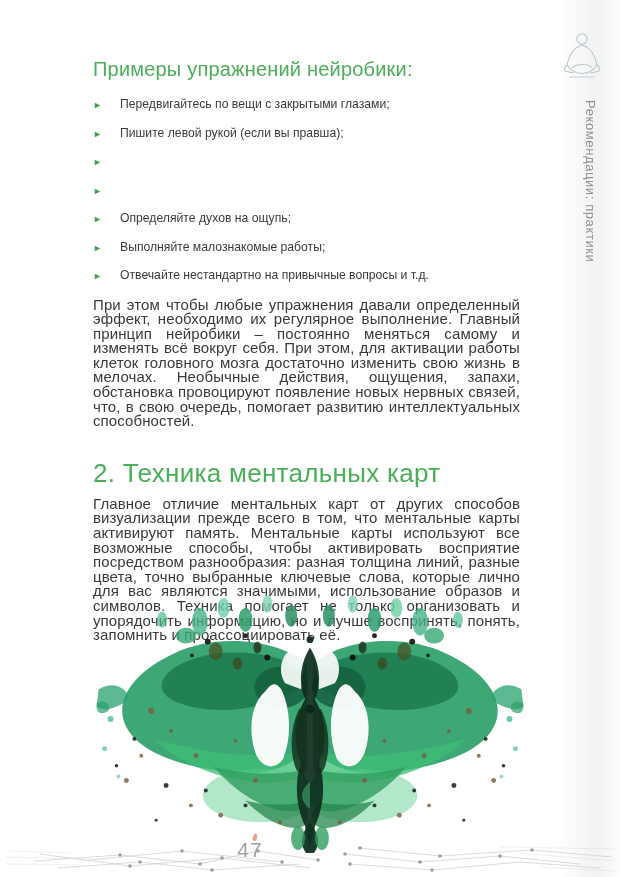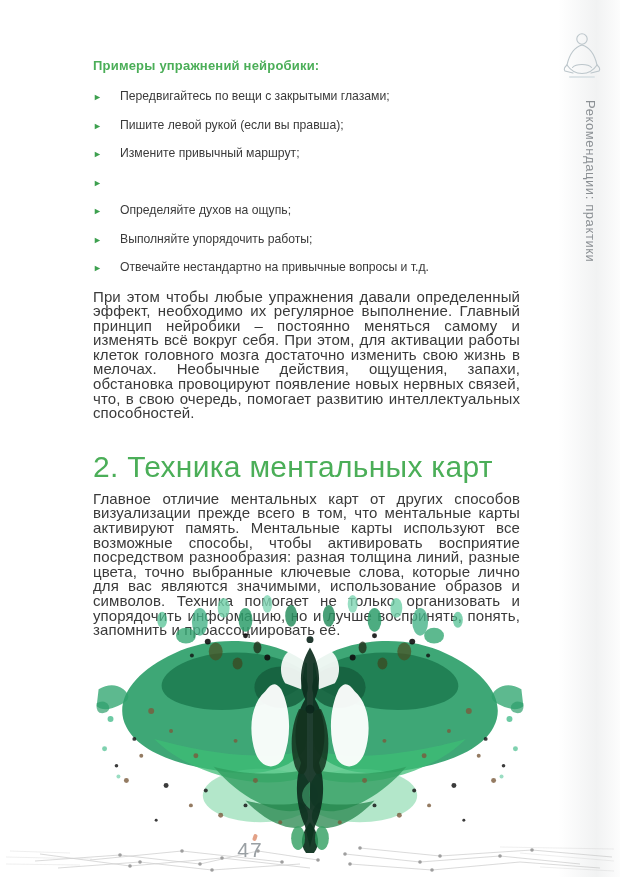--- a/index.html
+++ b/index.html
@@ -8,38 +8,38 @@
     font-family:"Liberation Sans","DejaVu Sans",sans-serif;color:#3d3d3d;
   }
   
   .edge-shade{
     position:absolute;top:0;right:0;width:62px;height:100%;
     background:linear-gradient(to right, rgba(0,0,0,0) 0%, rgba(120,130,134,0.10) 62%, rgba(120,130,134,0.02) 100%);
     pointer-events:none;
   }
   .content{position:absolute;left:93px;top:58px;width:427px;}
   .sec-title{
-    color:#4bae58;font-size:13px;font-weight:700;letter-spacing:.2px;
+    color:#4bae58;font-size:20px;font-weight:400;letter-spacing:.2px;
     margin:0 0 17px 0;
   }
   ul.neuro-list{list-style:none;margin:0;padding:0;}
   ul.neuro-list li{
     display:flex;align-items:flex-start;margin:0 0 15.5px 0;
     font-size:12.2px;color:#3a3a3a;line-height:12.5px;
   }
   .bullet{
     color:#3da04f;font-size:9px;line-height:12px;width:27px;flex:0 0 27px;
     margin-top:1px;
   }
   .para{
     font-size:15px;line-height:14.6px;text-align:justify;color:#3a3a3a;
     margin:9px 0 0 0;letter-spacing:.1px;
   }
   .h2-title{
-    color:#4bae58;font-size:30px;font-weight:400;letter-spacing:.3px;
+    color:#4bae58;font-size:26px;font-weight:400;letter-spacing:.3px;
     margin:29px 0 0 0;
   }
   .para2{margin-top:8px;}
   .sidebar-label{
     position:absolute;top:100px;right:22px;height:230px;
     writing-mode:vertical-rl;color:#8b9094;font-size:13px;letter-spacing:.6px;
     white-space:nowrap;
   }
   .meditation{position:absolute;top:31px;right:14px;width:48px;height:52px;}
   .inkblot{position:absolute;left:95px;top:592px;width:430px;height:263px;}
@@ -83,32 +83,31 @@
       <li>
         <span class="bullet">►</span>
         <span>Передвигайтесь по вещи с закрытыми глазами;</span>
       </li>
       <li>
         <span class="bullet">►</span>
         <span>Пишите левой рукой (если вы правша);</span>
       </li>
       <li>
         <span class="bullet">►</span>
-        <span>Измените привычный маршрут;</span>
       </li>
       <li>
         <span class="bullet">►</span>
       </li>
       <li>
         <span class="bullet">►</span>
         <span>Определяйте духов на ощупь;</span>
       </li>
       <li>
         <span class="bullet">►</span>
-        <span>Выполняйте упорядочить работы;</span>
+        <span>Выполняйте малознакомые работы;</span>
       </li>
       <li>
         <span class="bullet">►</span>
         <span>Отвечайте нестандартно на привычные вопросы и т.д.</span>
       </li>
     </ul>
 
     <p class="para">При этом чтобы любые упражнения давали определенный эффект, необходимо их регулярное выполнение. Главный принцип нейробики – постоянно меняться самому и изменять всё вокруг себя. При этом, для активации работы клеток головного мозга достаточно изменить свою жизнь в мелочах. Необычные действия, ощущения, запахи, обстановка провоцируют появление новых нервных связей, что, в свою очередь, помогает развитию интеллектуальных способностей.</p>
 
     <h2 class="h2-title">2. Техника ментальных карт</h2>

